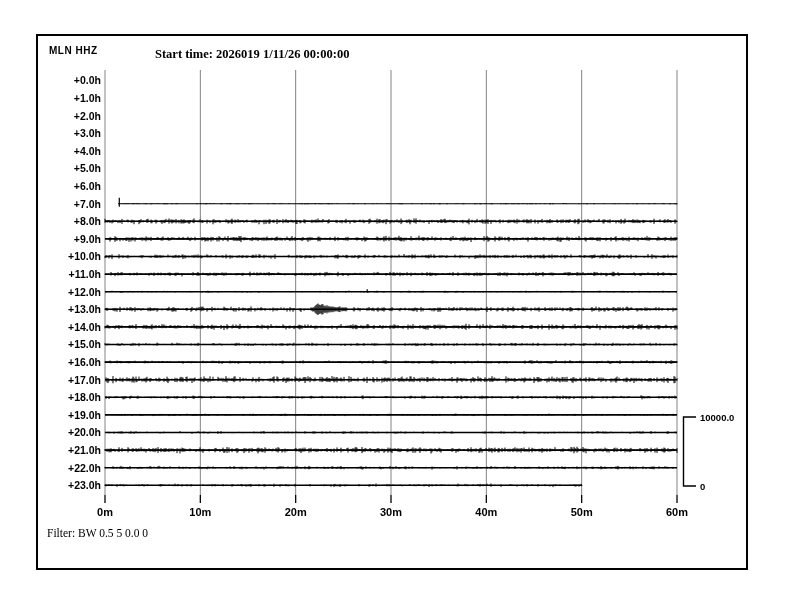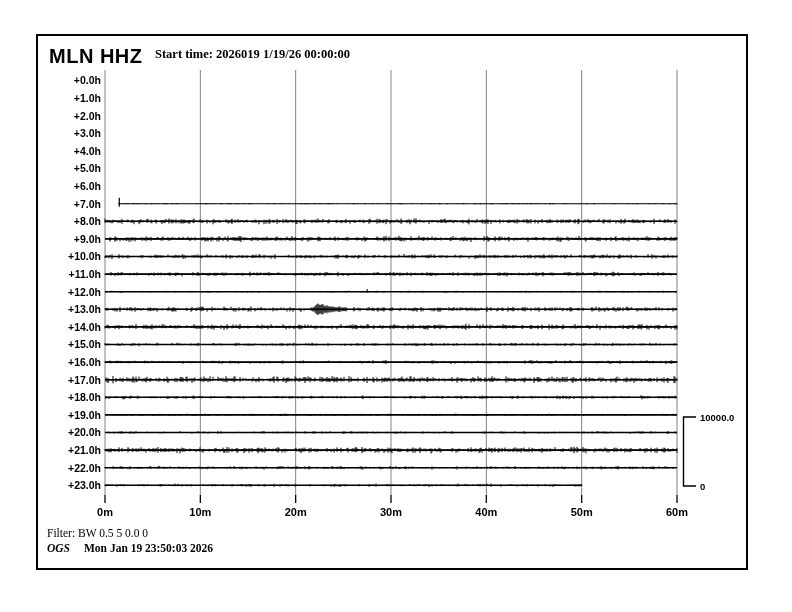--- a/index.html
+++ b/index.html
@@ -1,19 +1,19 @@
 <!DOCTYPE html>
 <html><head>
 <meta charset="utf-8">
 <style>
   html,body{margin:0;padding:0;background:#fff;}
   .page{position:relative;width:792px;height:612px;background:#ffffff;overflow:hidden;
         font-family:"Liberation Sans",sans-serif;}
   .frame{position:absolute;left:36px;top:34px;width:708px;height:532px;border:2px solid #000;}
-  .title{position:absolute;left:49px;top:45px;font-size:20px;font-weight:bold;letter-spacing:.5px;color:#000;}
+  .title{position:absolute;left:49px;top:45px;font-size:10px;font-weight:bold;letter-spacing:.5px;color:#000;}
   .starttime{position:absolute;left:155px;top:47px;font-family:"Liberation Serif",serif;
              font-weight:bold;font-size:12.5px;color:#000;}
   .filterline{position:absolute;left:47px;top:527px;font-family:"Liberation Serif",serif;
               font-weight:normal;font-size:11.5px;color:#000;}
   .footerline{position:absolute;left:47px;top:542px;font-family:"Liberation Serif",serif;
               font-weight:bold;font-size:11.5px;color:#000;}
   .agency{font-style:italic;margin-right:14px;}
   svg{position:absolute;left:0;top:0;}
   svg text{font-family:"Liberation Sans",sans-serif;font-weight:bold;fill:#000;}
 </style>
@@ -104,19 +104,16 @@
       <path d="M105 466.9L105 468.4M112 467.4L112 468.2M113 466.1L113 468.8M114 467.1L114 468.6M116 467.1L116 468.3M117 466.8L117 468.6M120 466.6L120 468.8M121 465.9L121 468.4M122 467.1L122 468.8M123 466.7L123 468.5M124 467.3L124 468.3M127 466.9L127 468.6M128 467.0L128 469.1M130 466.1L130 469.3M134 467.0L134 468.3M137 467.0L137 468.5M138 467.1L138 468.9M139 466.8L139 468.3M140 467.4L140 468.4M141 466.8L141 468.5M142 467.2L142 468.6M143 467.2L143 468.1M147 466.9L147 468.1M148 466.8L148 468.3M150 466.0L150 468.4M151 466.5L151 468.7M154 466.6L154 468.2M157 466.9L157 468.4M158 466.5L158 468.2M159 465.8L159 468.5M160 466.6L160 468.1M163 467.0L163 468.4M164 466.6L164 468.5M165 467.4L165 468.5M167 467.0L167 468.6M170 466.3L170 468.5M173 467.2L173 468.1M175 467.4L175 468.3M176 467.3L176 467.9M179 466.4L179 468.3M180 467.2L180 468.7M183 466.8L183 468.8M184 467.0L184 468.3M185 467.1L185 467.9M186 466.7L186 468.4M189 467.3L189 468.6M190 467.0L190 468.8M195 467.0L195 468.5M198 467.3L198 468.1M199 466.4L199 468.6M200 466.9L200 468.5M202 467.2L202 469.1M204 467.2L204 468.7M205 467.4L205 468.2M206 467.1L206 468.2M207 467.0L207 469.3M208 466.4L208 468.3M209 467.4L209 468.4M210 466.8L210 468.1M213 466.3L213 468.6M214 467.1L214 468.0M215 467.0L215 468.6M221 467.0L221 468.2M225 466.9L225 468.3M227 466.9L227 468.7M230 466.3L230 468.5M231 467.3L231 468.4M234 466.1L234 469.0M235 466.9L235 468.3M240 466.8L240 469.1M241 467.3L241 468.0M242 466.6L242 469.4M244 466.9L244 468.2M246 466.8L246 468.6M247 467.0L247 468.7M255 467.2L255 468.3M256 466.3L256 468.2M257 466.9L257 468.5M258 467.5L258 467.9M259 467.2L259 468.2M260 467.2L260 468.0M261 467.0L261 468.7M262 466.8L262 468.1M263 467.3L263 468.3M264 466.9L264 469.5M266 466.4L266 468.5M272 467.5L272 468.3M273 467.2L273 468.1M275 467.3L275 468.0M277 466.9L277 469.2M278 466.8L278 468.6M279 466.4L279 468.5M280 466.6L280 468.6M281 466.2L281 468.3M283 466.2L283 468.4M284 467.2L284 468.3M288 466.4L288 468.2M290 467.4L290 468.3M292 466.8L292 468.7M293 467.3L293 468.4M294 467.3L294 468.1M295 466.4L295 468.2M296 467.1L296 469.0M297 465.9L297 468.8M299 466.9L299 468.5M301 467.3L301 468.7M304 467.4L304 468.2M305 466.3L305 469.2M307 467.0L307 468.5M308 466.9L308 468.6M309 465.9L309 469.4M310 466.6L310 468.8M313 467.2L313 468.0M317 466.7L317 468.4M321 467.3L321 468.3M324 466.6L324 468.7M325 467.2L325 468.8M326 467.3L326 468.5M328 466.8L328 468.9M332 466.2L332 468.7M333 466.6L333 468.9M336 467.2L336 468.7M337 466.9L337 468.8M338 466.6L338 468.2M339 467.0L339 468.1M340 466.5L340 468.7M341 466.0L341 469.2M342 467.1L342 468.6M344 467.1L344 469.3M345 467.4L345 468.0M348 467.4L348 468.4M350 467.2L350 468.2M352 467.3L352 468.3M354 467.3L354 468.0M357 467.3L357 468.6M359 466.7L359 468.2M360 467.1L360 468.3M361 466.0L361 468.9M362 466.9L362 469.5M363 466.9L363 469.3M366 466.4L366 468.6M370 466.8L370 468.4M374 466.9L374 468.3M379 466.9L379 468.3M380 466.5L380 468.9M381 467.0L381 469.4M383 466.9L383 468.9M386 466.9L386 468.0M390 466.0L390 468.7M393 466.7L393 469.2M396 466.1L396 468.8M399 467.1L399 469.1M400 467.0L400 468.5M404 467.2L404 467.9M405 466.4L405 469.0M406 466.5L406 469.3M409 466.7L409 468.7M412 466.5L412 468.4M413 466.8L413 468.2M419 467.0L419 468.2M420 467.1L420 468.3M421 467.4L421 468.1M423 467.0L423 468.4M425 467.4L425 468.4M426 466.9L426 468.3M428 467.4L428 468.1M432 466.5L432 469.6M433 467.4L433 467.9M434 466.8L434 468.4M440 467.0L440 468.5M446 467.3L446 468.2M454 467.0L454 468.7M455 466.9L455 468.4M457 466.2L457 469.5M462 466.9L462 468.3M466 466.5L466 468.9M468 466.7L468 468.0M471 467.1L471 468.2M473 467.1L473 468.7M474 467.1L474 468.5M476 467.0L476 468.4M477 466.2L477 468.9M479 467.1L479 468.2M480 467.2L480 468.2M481 467.3L481 468.5M482 467.1L482 468.4M487 466.6L487 468.9M490 466.9L490 468.6M491 466.1L491 468.6M492 466.7L492 468.3M495 466.5L495 468.3M496 467.1L496 468.1M497 466.8L497 468.7M502 467.2L502 468.1M503 467.1L503 468.4M504 466.7L504 468.3M507 466.3L507 468.2M508 467.1L508 468.3M509 466.7L509 468.6M513 467.1L513 468.1M515 466.0L515 469.0M516 467.0L516 468.2M521 467.0L521 468.6M523 467.3L523 468.1M525 466.8L525 468.9M527 467.1L527 468.5M528 466.9L528 468.6M529 466.8L529 468.3M530 467.2L530 468.2M531 467.0L531 468.4M537 467.4L537 468.4M539 466.4L539 468.5M540 467.0L540 468.6M542 467.3L542 468.0M543 467.0L543 469.1M545 466.9L545 468.3M546 466.9L546 468.3M548 466.4L548 468.8M550 467.0L550 468.4M554 466.7L554 469.0M558 466.5L558 468.4M559 467.2L559 468.4M560 467.4L560 468.1M562 466.3L562 468.8M563 467.0L563 468.4M564 467.0L564 469.0M565 466.6L565 469.2M569 467.3L569 468.3M573 466.8L573 468.2M574 467.3L574 468.2M577 466.3L577 469.2M579 467.3L579 468.7M584 466.6L584 468.3M586 466.6L586 469.4M587 467.2L587 468.3M588 467.1L588 468.2M592 466.7L592 468.6M593 466.7L593 469.1M597 467.2L597 468.0M598 466.8L598 468.1M599 467.1L599 468.6M600 467.5L600 468.1M601 466.0L601 469.4M602 466.9L602 469.0M603 467.5L603 468.2M604 466.9L604 468.6M605 466.6L605 468.6M606 467.0L606 468.8M607 467.2L607 468.1M609 467.1L609 468.1M610 467.4L610 467.9M611 466.9L611 468.8M612 467.0L612 468.2M615 466.9L615 468.3M616 466.4L616 468.8M617 466.7L617 468.8M618 465.9L618 469.5M619 466.7L619 468.6M622 467.2L622 468.7M625 466.8L625 468.4M628 467.1L628 468.2M630 466.3L630 469.1M631 467.0L631 468.6M633 466.6L633 469.3M636 466.6L636 468.7M638 467.5L638 468.2M641 467.1L641 468.0M643 466.3L643 469.1M646 467.1L646 469.1M650 466.8L650 468.8M651 467.1L651 468.8M652 466.5L652 469.1M653 466.8L653 468.7M654 466.4L654 469.4M659 466.3L659 468.6M663 467.0L663 468.3M665 466.2L665 468.4M667 466.6L667 468.6M668 467.1L668 468.4M673 466.9L673 468.8" stroke="#000000" stroke-width="1" fill="none"></path>
       <text x="101" y="489.1" text-anchor="end" font-size="10.5">+23.0h</text>
       <line x1="105" y1="485.3" x2="582" y2="485.3" stroke="#000000" stroke-width="1.6"></line>
       <path d="M105 484.6L105 485.8M106 484.4L106 486.3M108 484.5L108 485.9M109 484.4L109 486.0M110 484.6L110 485.7M112 484.2L112 486.1M115 484.8L115 485.8M117 484.3L117 486.8M120 484.3L120 486.0M121 484.4L121 486.1M123 484.4L123 486.1M124 484.7L124 486.4M126 484.6L126 486.0M129 485.0L129 485.9M136 484.6L136 485.6M137 484.9L137 485.8M139 484.4L139 486.2M142 484.0L142 485.8M144 484.5L144 486.6M145 485.0L145 485.7M147 484.4L147 486.1M148 484.5L148 485.8M151 484.9L151 485.8M159 484.7L159 485.6M160 484.4L160 486.4M161 484.0L161 486.5M162 484.8L162 485.8M163 484.4L163 486.0M165 484.7L165 485.6M169 484.4L169 485.9M173 484.8L173 486.2M174 484.8L174 485.8M175 483.6L175 486.2M177 484.8L177 486.1M178 483.9L178 486.2M182 484.3L182 486.6M183 484.9L183 485.6M186 484.7L186 485.6M187 484.4L187 486.3M189 484.8L189 485.7M191 484.1L191 486.6M192 484.8L192 485.6M200 484.7L200 485.9M202 485.0L202 485.8M203 484.3L203 486.0M208 484.7L208 486.1M210 484.7L210 485.9M211 484.7L211 485.6M212 484.6L212 486.4M213 484.3L213 485.9M215 484.0L215 486.4M216 484.9L216 485.9M218 484.5L218 486.0M222 484.9L222 485.9M223 484.1L223 486.3M226 484.8L226 485.6M228 485.0L228 485.6M232 484.3L232 486.7M233 484.4L233 486.1M238 484.5L238 485.7M239 484.9L239 486.0M241 484.0L241 485.7M242 484.1L242 486.5M245 484.6L245 485.9M246 484.6L246 486.7M248 484.7L248 486.4M249 484.6L249 486.0M250 484.1L250 486.4M251 484.2L251 486.8M255 484.9L255 485.8M256 484.6L256 485.9M257 485.0L257 485.5M259 484.0L259 486.4M264 484.2L264 486.6M265 484.4L265 486.5M268 484.9L268 485.6M270 484.7L270 485.9M271 484.7L271 485.9M274 483.7L274 486.8M276 484.9L276 485.5M277 484.9L277 485.7M279 484.8L279 485.5M280 484.7L280 486.7M281 484.5L281 485.9M282 484.7L282 485.8M283 484.7L283 485.8M285 484.8L285 485.8M286 484.0L286 486.3M288 484.8L288 486.4M289 484.7L289 486.2M290 485.1L290 485.7M295 483.9L295 486.7M307 484.8L307 485.6M310 484.2L310 486.4M321 484.7L321 485.9M324 484.4L324 486.3M326 484.6L326 485.7M327 484.9L327 486.1M329 484.8L329 485.8M331 484.5L331 486.8M334 484.2L334 487.0M335 483.9L335 486.0M336 484.8L336 486.4M338 484.7L338 486.4M340 484.2L340 487.0M341 484.7L341 486.3M343 484.9L343 485.5M344 484.8L344 485.5M345 484.5L345 486.5M347 484.5L347 486.1M357 485.0L357 485.7M359 484.0L359 486.3M361 484.9L361 485.9M362 485.0L362 485.8M365 485.0L365 486.1M369 484.6L369 486.7M370 484.3L370 486.3M373 484.3L373 486.2M376 483.5L376 486.7M382 484.9L382 486.0M383 484.9L383 485.9M385 484.7L385 485.7M387 483.9L387 486.4M389 484.4L389 486.2M390 484.5L390 486.2M393 484.3L393 486.0M395 484.9L395 485.5M397 484.9L397 485.7M400 484.6L400 486.0M401 484.9L401 485.5M402 484.8L402 486.4M409 484.7L409 485.7M410 484.3L410 485.8M411 485.0L411 485.9M414 484.3L414 486.2M416 484.8L416 486.3M417 484.8L417 485.8M418 484.8L418 485.7M419 484.0L419 486.0M424 484.4L424 486.4M426 484.3L426 485.9M429 484.4L429 487.0M430 484.7L430 485.8M432 484.3L432 486.4M435 484.9L435 485.8M436 484.3L436 486.1M437 484.7L437 485.6M440 484.8L440 485.9M441 484.4L441 486.1M442 484.6L442 486.0M444 484.5L444 485.8M445 484.8L445 485.6M449 484.6L449 486.1M450 485.0L450 485.8M453 484.8L453 485.6M456 484.9L456 485.6M457 484.8L457 486.3M458 483.6L458 486.4M459 484.7L459 485.9M465 483.9L465 486.1M467 484.1L467 486.2M468 484.8L468 486.2M472 485.1L472 485.6M473 484.3L473 485.9M476 484.9L476 485.9M478 484.0L478 486.1M480 483.9L480 486.7M481 484.6L481 485.8M483 484.4L483 486.2M484 484.4L484 485.9M486 484.6L486 485.8M487 483.7L487 485.9M490 484.6L490 485.9M491 483.5L491 486.8M494 484.8L494 485.8M495 484.9L495 485.7M500 484.8L500 485.7M501 484.6L501 486.9M506 484.9L506 485.6M510 484.0L510 486.0M511 484.9L511 485.8M512 484.4L512 485.7M517 484.8L517 486.6M522 484.4L522 485.8M524 484.7L524 486.3M527 484.0L527 486.5M529 484.9L529 485.9M532 484.2L532 485.7M538 484.2L538 486.6M541 485.1L541 485.7M545 484.2L545 486.2M550 484.8L550 486.5M553 484.5L553 487.1M555 484.4L555 486.2M556 484.5L556 485.8M560 484.3L560 486.1M569 485.0L569 485.6M570 484.6L570 486.0M572 484.7L572 485.9M574 484.4L574 486.0M575 484.5L575 486.6M576 484.8L576 486.4M577 484.6L577 486.1M579 484.4L579 486.7M581 483.9L581 486.1M582 485.0L582 485.5" stroke="#000000" stroke-width="1" fill="none"></path>
       <path d="M696 417 L683.5 417 L683.5 486 L696 486" stroke="#000" stroke-width="1.4" fill="none"></path>
       <text x="700" y="421" font-size="9.5">10000.0</text>
       <text x="700" y="490" font-size="9.5">0</text>
     </svg>
 
   <div class="title">MLN HHZ</div>
-  <div class="starttime">Start time: 2026019  1/19/26 00:00:00</div>
+  <div class="starttime">Start time: 2026019  1/11/26 00:00:00</div>
 
   <div class="filterline">Filter: BW 0.5 5 0.0 0</div>
-  <div class="footerline">
-    <span class="agency">OGS</span><span>Mon Jan 19 23:50:03 2026</span>
-  </div>
 </div>
 
 </body></html>

